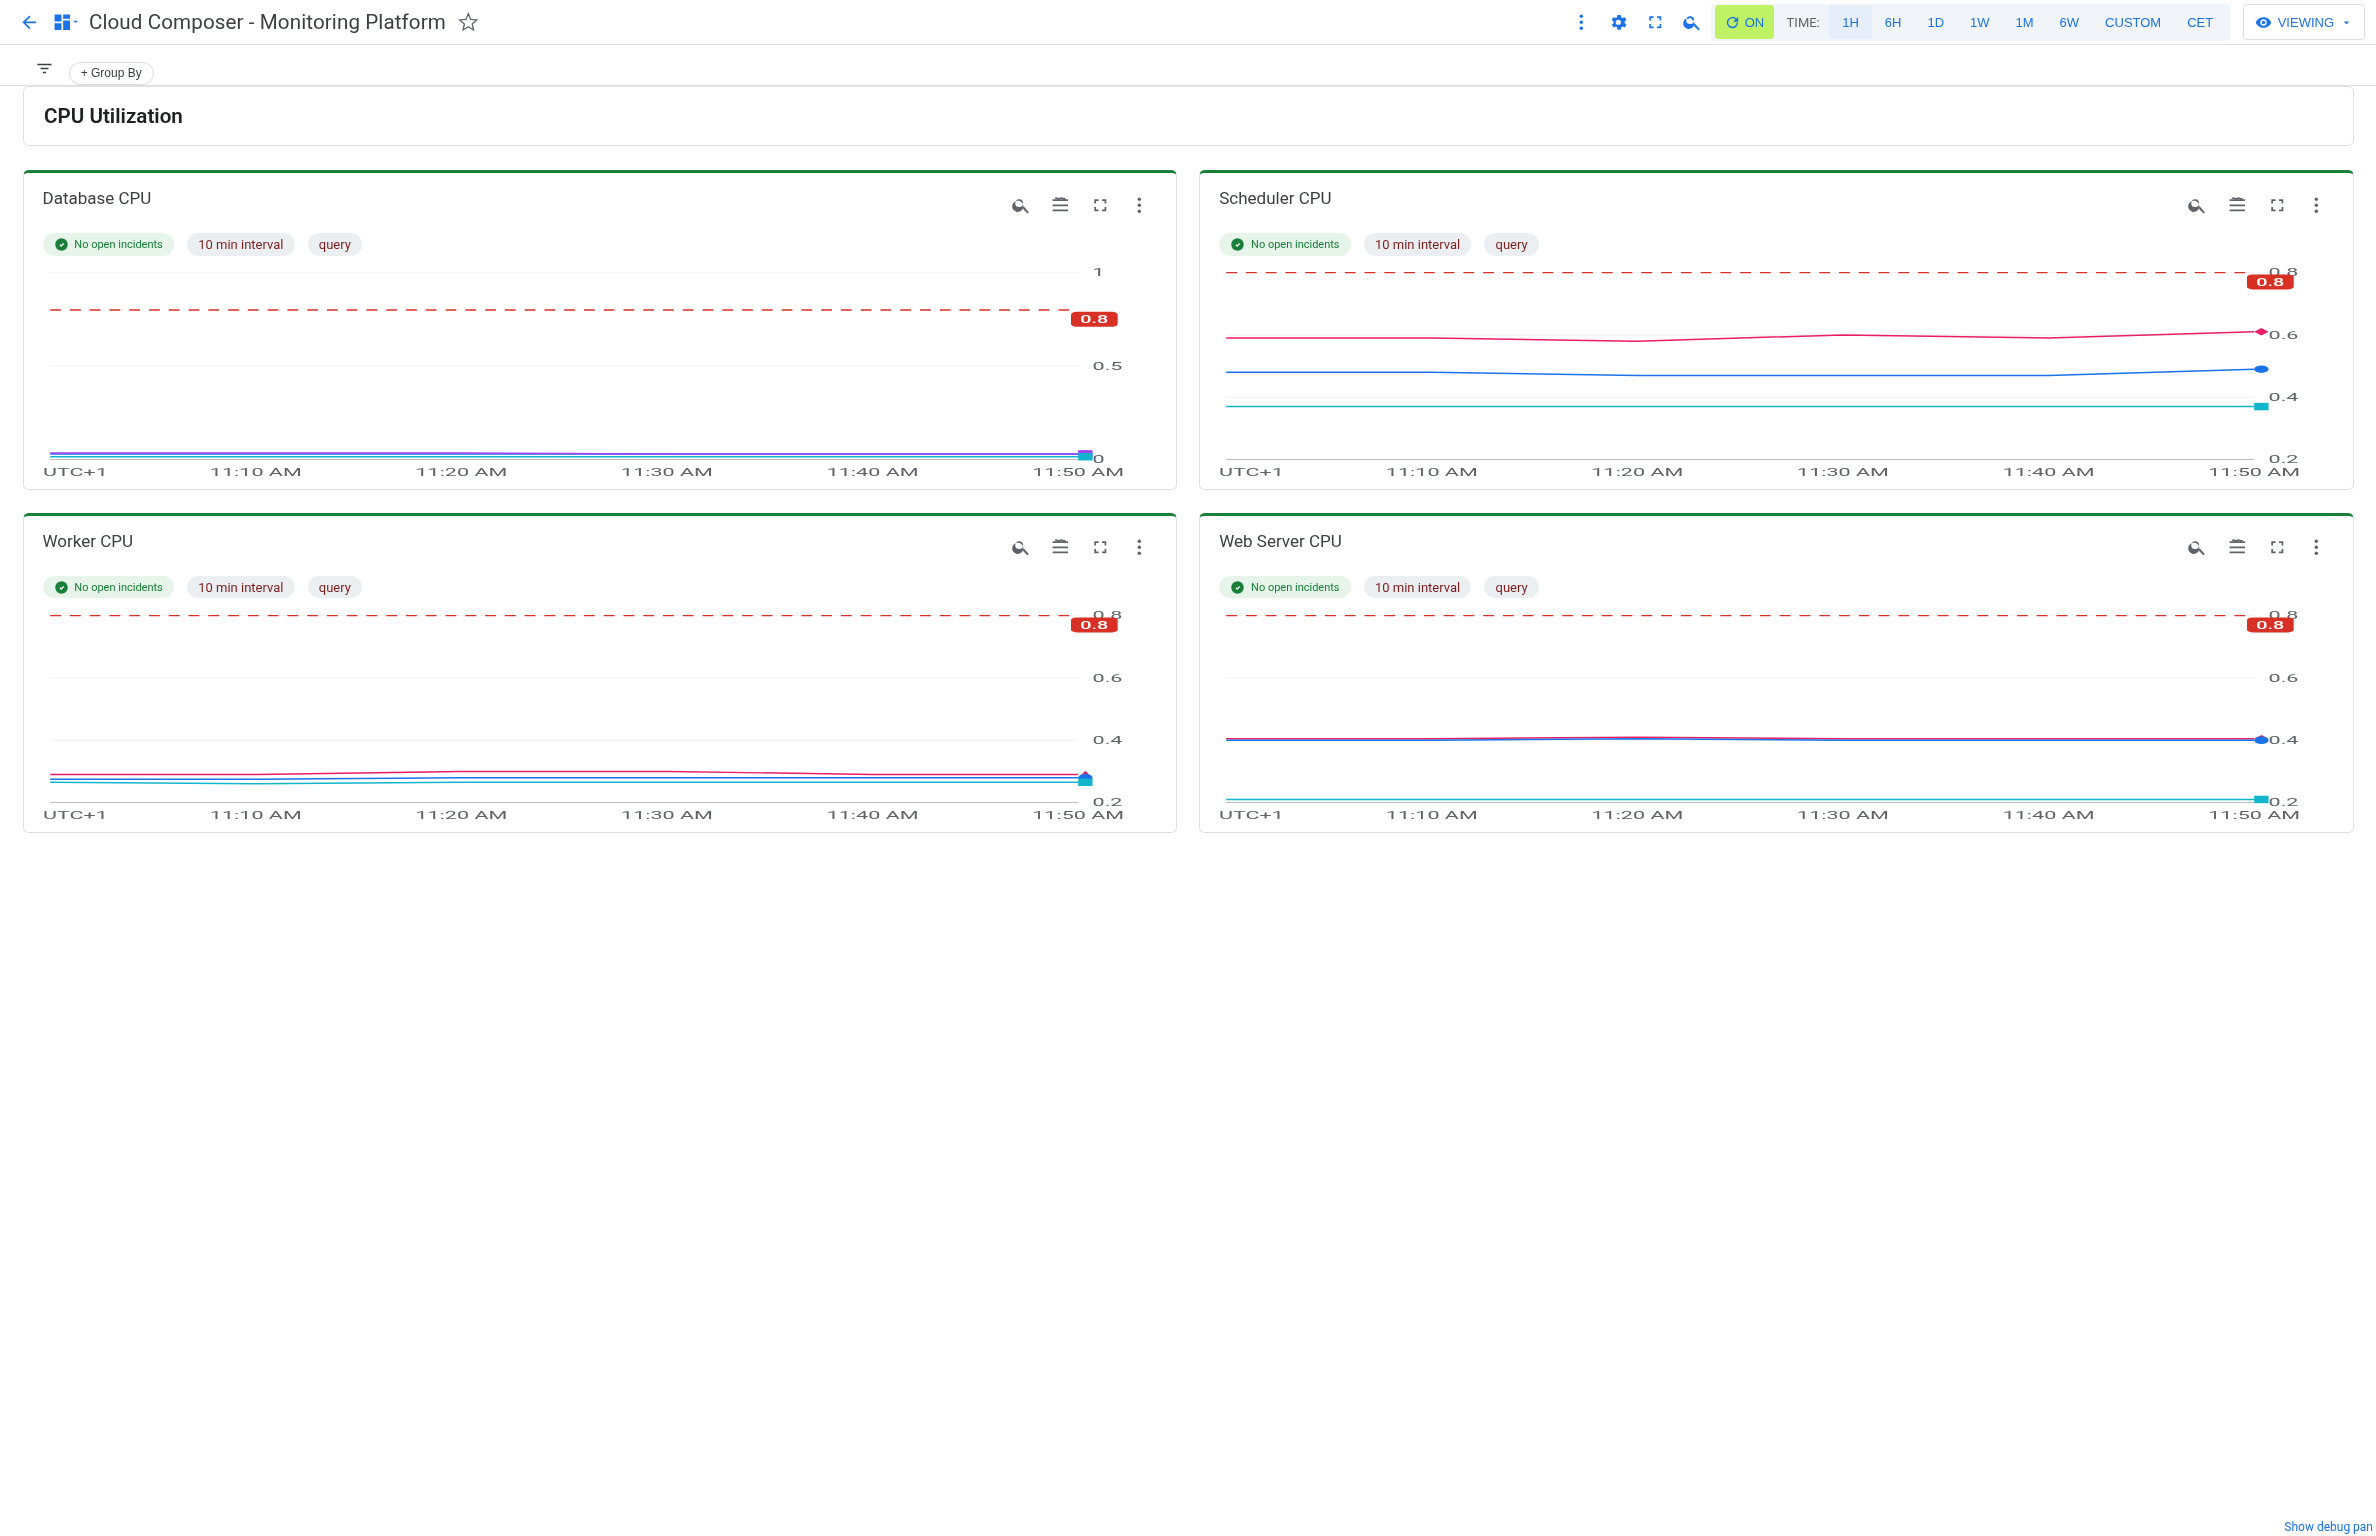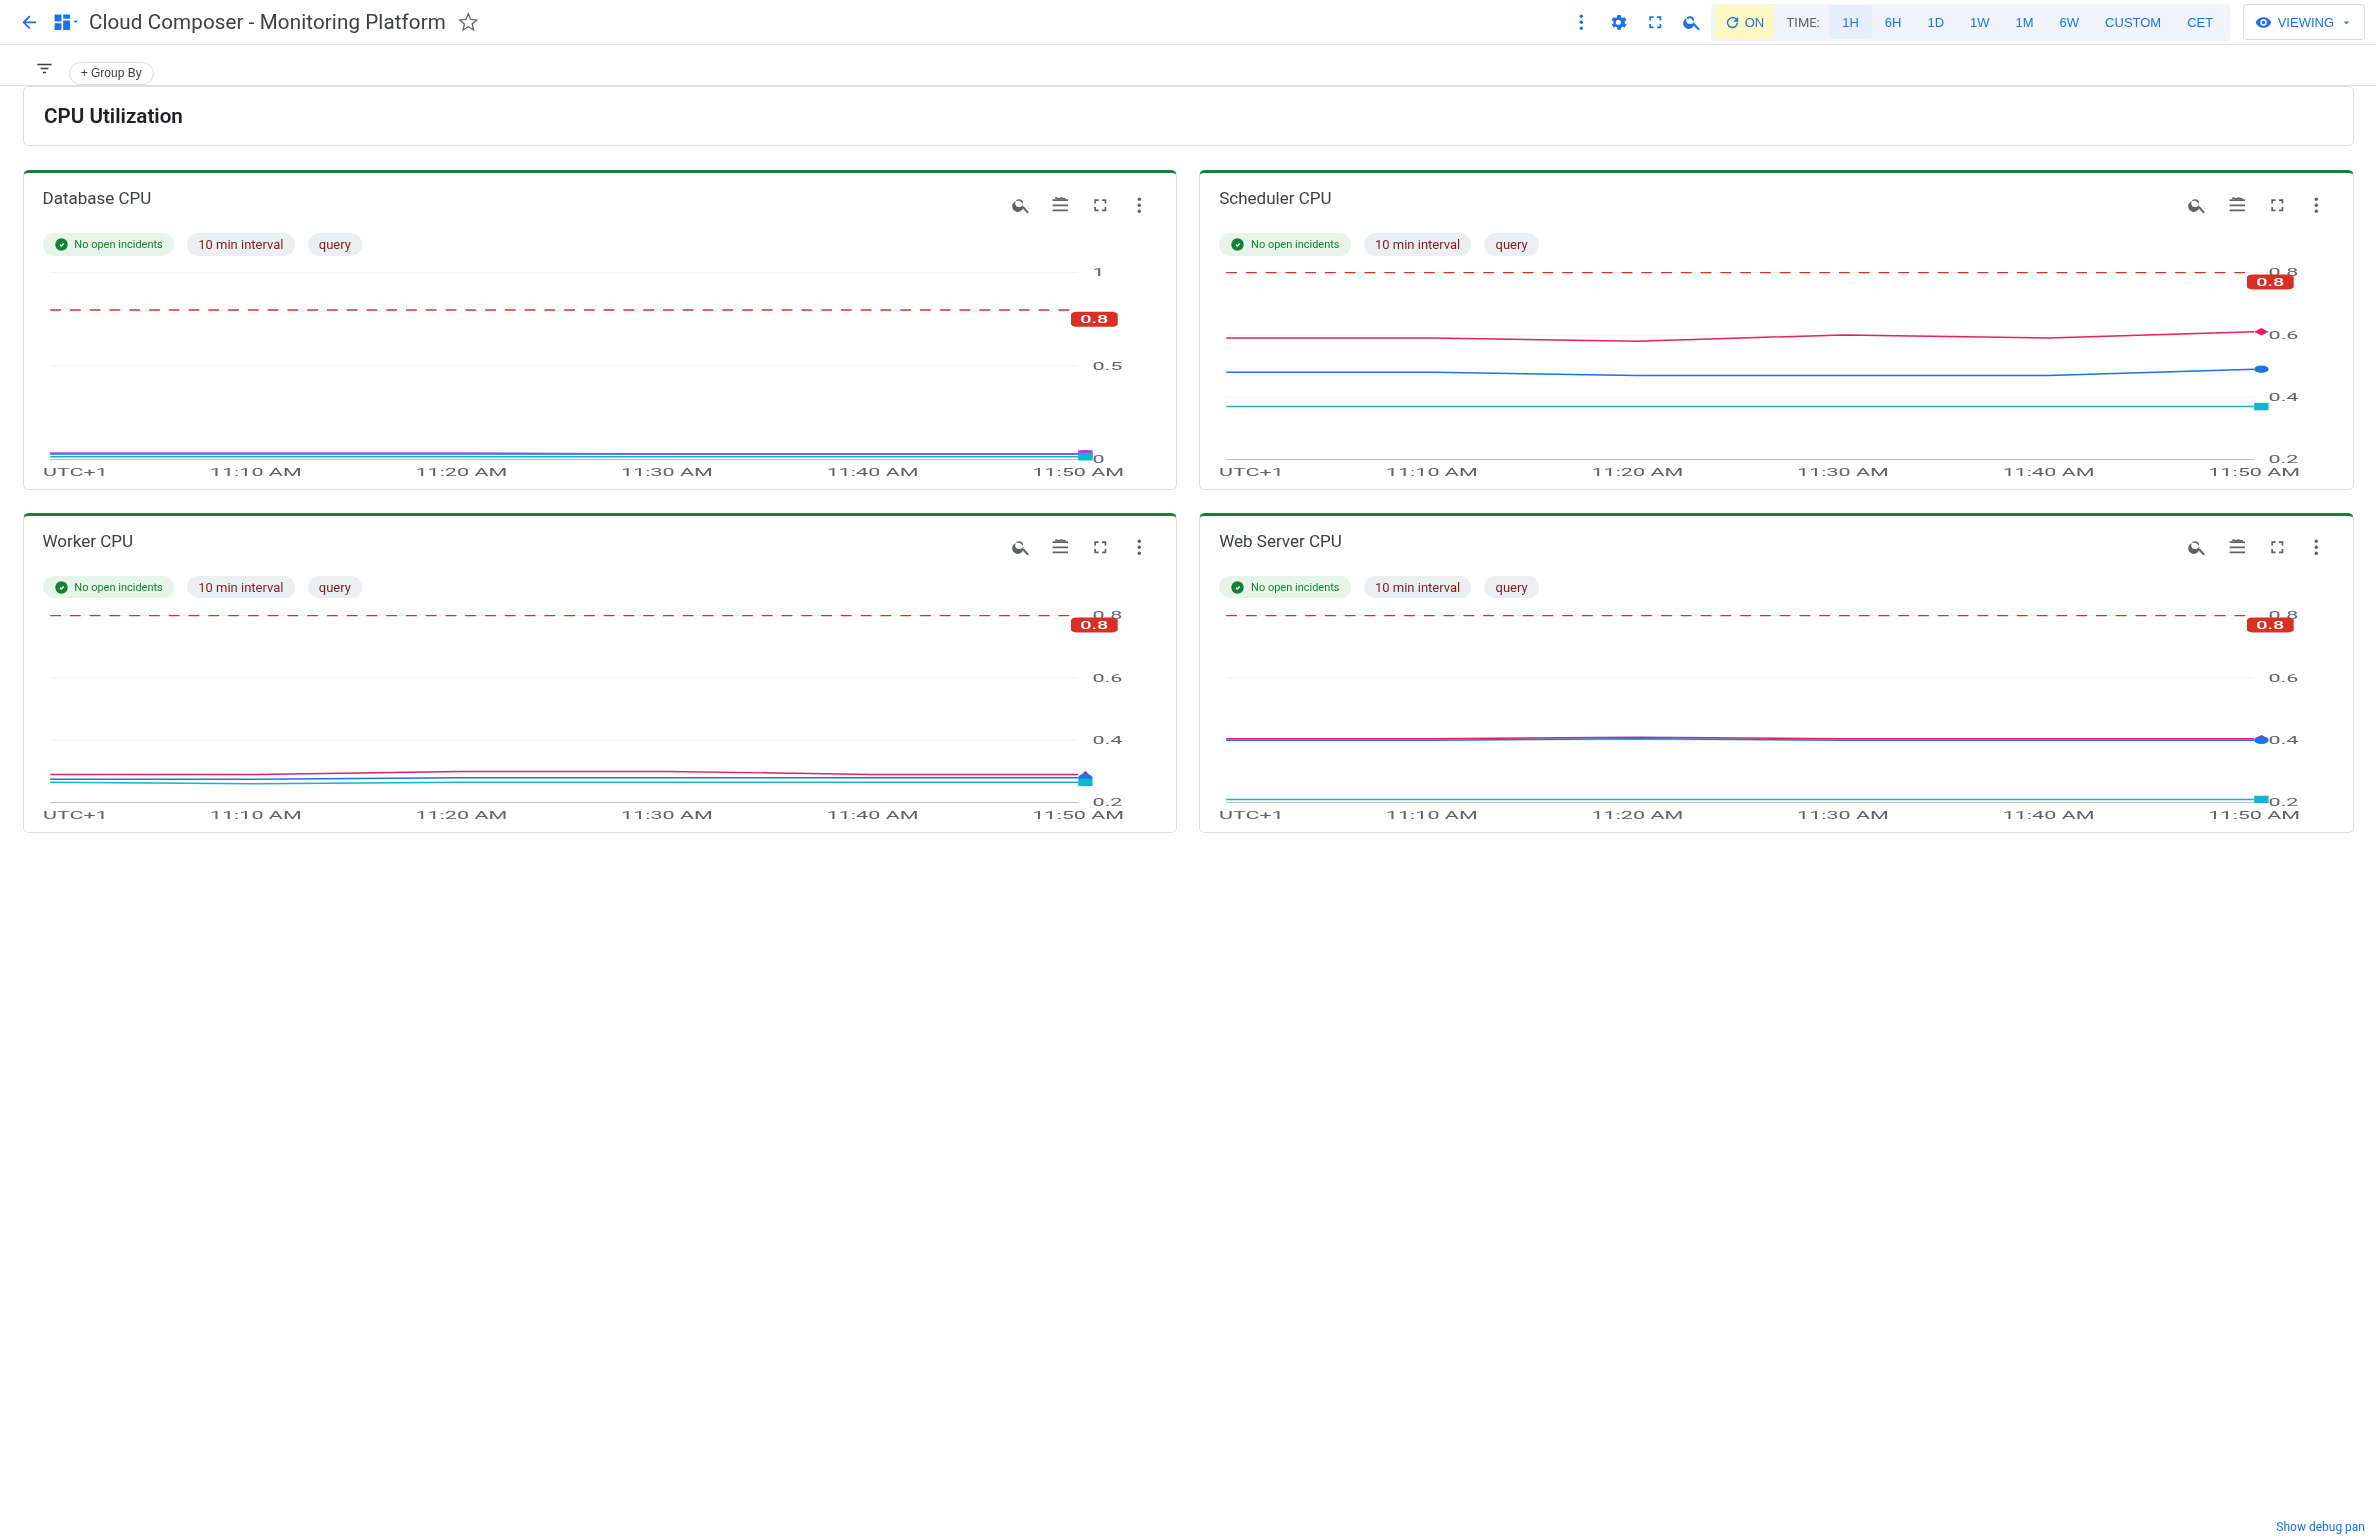--- a/index.html
+++ b/index.html
@@ -35,21 +35,21 @@
   .spacer { flex: 1; }
   .range-bar {
     display: flex; align-items: center; gap: 0;
     background: #f1f5fa;
     border-radius: 3.7px;
     padding: 0 3.7px;
     height: 37px;
   }
   .range-bar .auto-refresh {
     display:flex; align-items:center; gap:3.7px; color:#1a73e8; font-weight:500;
-    padding: 0 9.4px; height:34px; background:#fef9c3; border-radius:3.7px; margin-right:3.7px;
+    padding: 0 9.4px; height:34px; background:#bef264; border-radius:3.7px; margin-right:3.7px;
     border:none; cursor:pointer; font-size:13px;text-align:right;
   }
   .range-bar .auto-refresh svg { width:17px; height:17px; }
   .range-bar .time-label { color:#5f6368; padding:0 9.4px; font-size:13px; }
   .range-bar .range-btn {
     background:none; border:none; color:#1a73e8; font-weight:500;
     padding: 0 13px; height:34px; cursor:pointer; font-size:13px; border-radius:3.7px;
   }
   .range-bar .range-btn.active { background:#e6eefc; }
   .viewing-btn {
@@ -110,21 +110,21 @@
   .axis-line { stroke:#bdbdbd; stroke-width:1; }
   .grid-line { stroke:#eceff1; stroke-width:1; }
   .y-tick { font-size:12px; fill:#5f6368; }
   .x-tick { font-size:12px; fill:#5f6368; text-anchor:middle; }
   .threshold-chip {
     fill:#d93025;
   }
   .threshold-chip-text { fill:#fff; font-size:11px; font-weight:500; }
   .series-line { fill:none; stroke-width:1.6; }
   .debug-link {
-    position:fixed; bottom:1.9px; right:11px; color:#1a73e8; font-size:12px; cursor:pointer;
+    position:fixed; bottom:1.9px; right:3px; color:#1a73e8; font-size:12px; cursor:pointer;
   }
 </style>
 </head>
 <body>
 
 <div class="top-toolbar">
   <button class="icon-btn">
     <svg viewBox="0 0 24 24">
         <path fill="currentColor" d="M20 11H7.83l5.59-5.59L12 4l-8 8 8 8 1.41-1.41L7.83 13H20z"></path>
       </svg>

